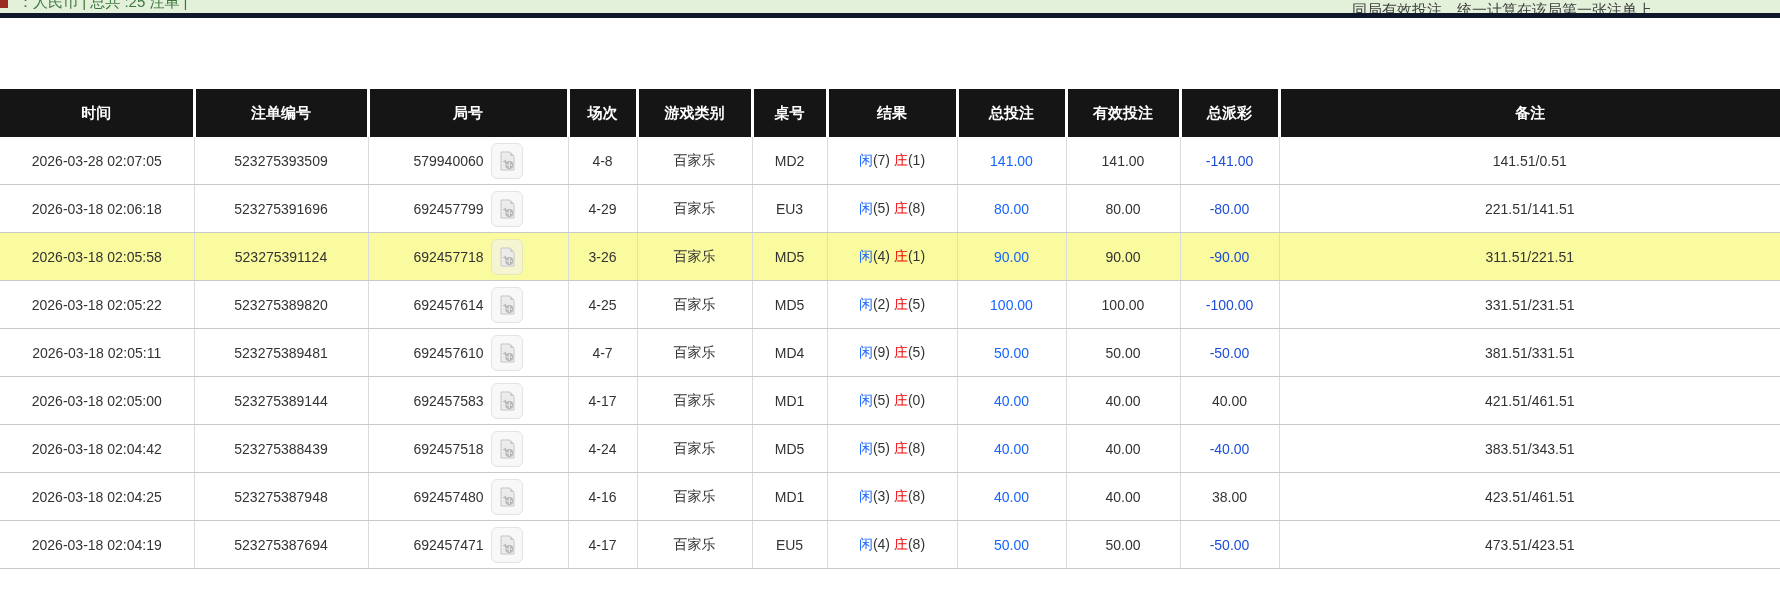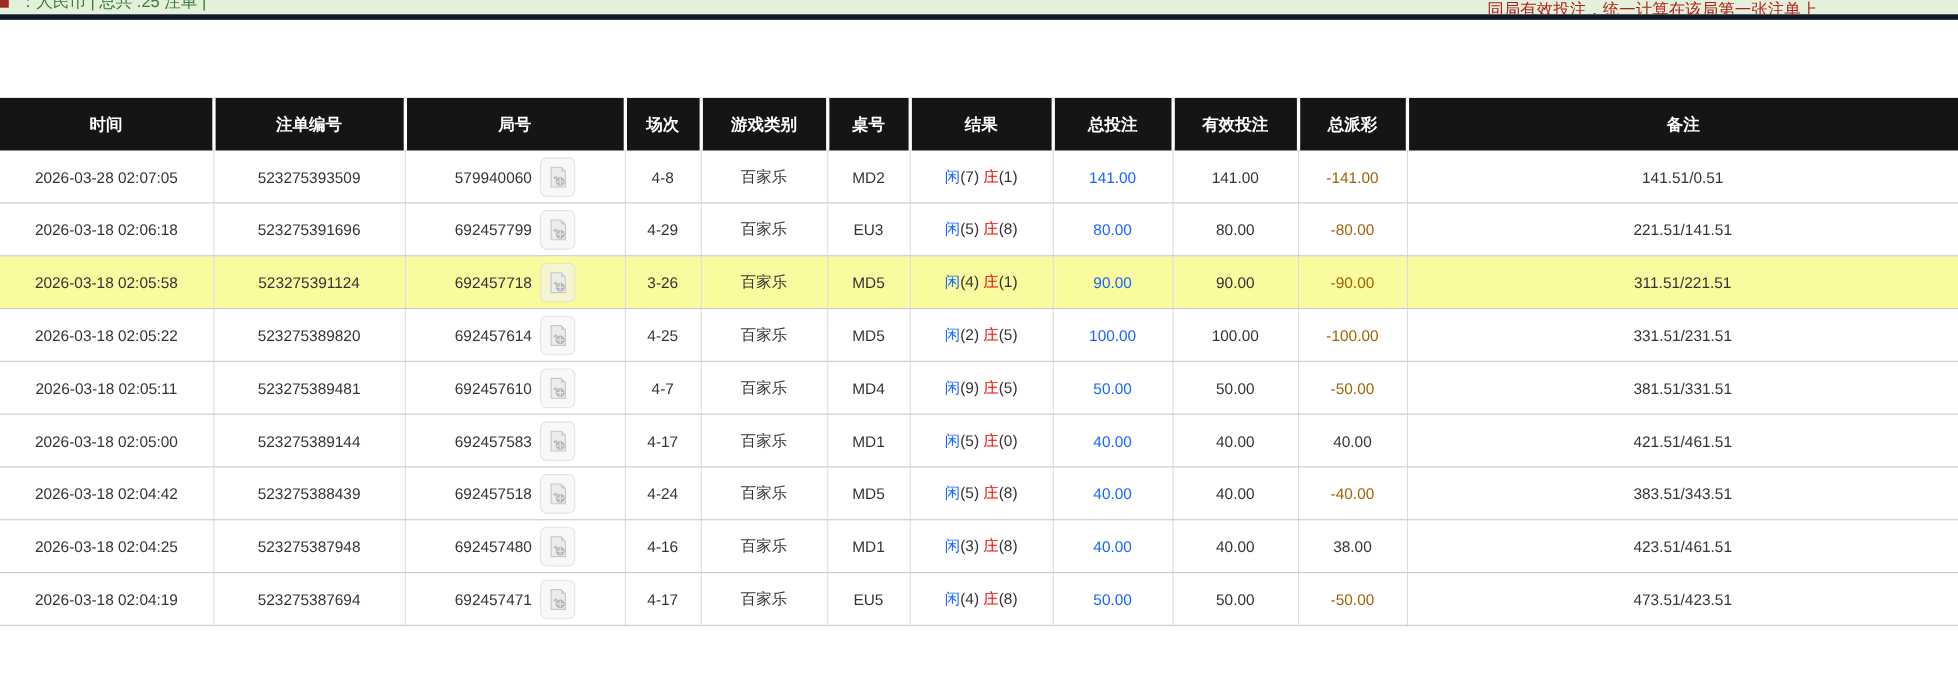--- a/index.html
+++ b/index.html
@@ -15,39 +15,39 @@
   }
   .topbar-inner{
     margin-top:-8px;font-size:15px;white-space:nowrap;line-height:20px;
   }
   .topbar .left-text{color:#3c763d;margin-left:10px;}
   .topbar .cur-icon{
     display:inline-block;width:8px;height:10px;background:#9c2b23;
     margin-left:0;vertical-align:-1px;
   }
   .topbar .right-text{
-    position:absolute;left:1352px;top:0;color:#b91c1c;white-space:nowrap;text-align:right;
+    position:absolute;left:1352px;top:0;color:#404040;white-space:nowrap;text-align:right;
   }
   
   .table-wrap{margin-top:71px;}
   table{border-collapse:collapse;table-layout:fixed;width:1780px;}
   thead th{
     background:#151515;color:#ffffff;font-size:15px;font-weight:bold;
     height:28px;padding:10px;text-align:center;
   }
   thead th + th{border-left:3px solid #ffffff;}
   tbody td{
     height:47px;text-align:center;font-size:14px;color:#333333;
     border-bottom:1px solid #c9c9c9;border-right:1px solid #dcdcdc;
     padding:0;background:#ffffff;white-space:nowrap;
   }
   tbody td:last-child{border-right:none;}
   tr.hl td{background:#fafa9f;margin-top:7px;}
   .blue{color:#1766ff;}
-  .red{color:#a16207;}
+  .red{color:#1d4ed8;}
   .banker{color:#f00505;}
   .player{color:#1766ff;}
   .score{color:#333333;}
   
   .icon-box{
     display:inline-flex;align-items:center;justify-content:center;
     width:30px;height:34px;border:1px solid #e4e4e4;border-radius:6px;
     background:#f8f8f8;margin-left:7px;vertical-align:middle;cursor:pointer;
   }
   tr.hl .icon-box{background:#f5f5d2;border-color:#e6e6bd;}

